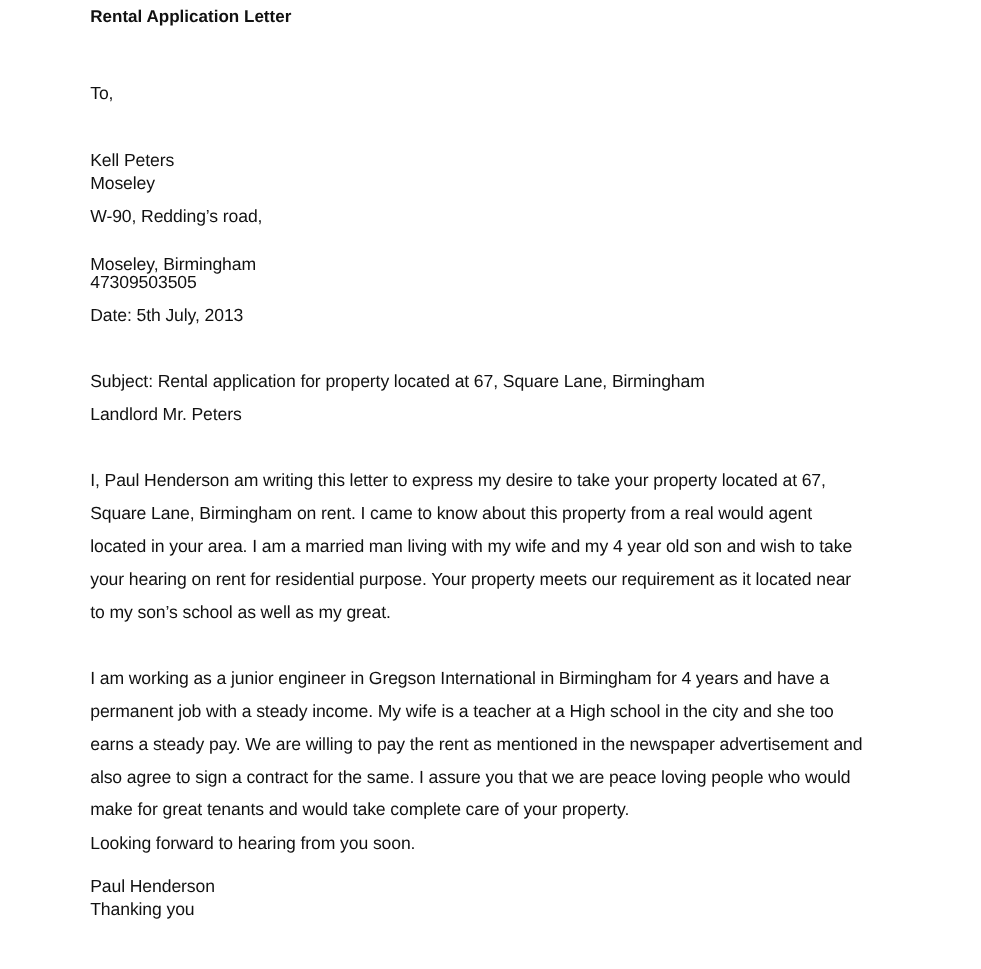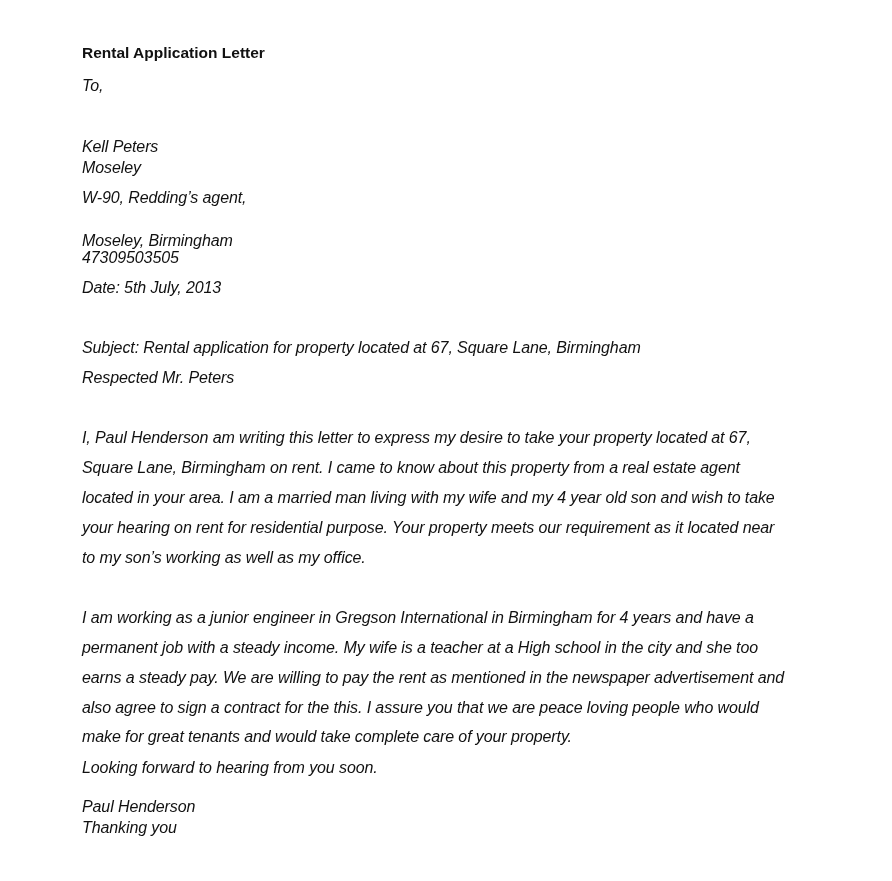--- a/index.html
+++ b/index.html
@@ -1,43 +1,43 @@
 <!DOCTYPE html>
 <html><head>
   <meta charset="utf-8">
   <style>
     html, body { margin: 0; padding: 0; background: #ffffff; }
     body { width: 892px; height: 881px; position: relative; overflow: hidden;
       font-family: "Liberation Sans", sans-serif; color: #111; }
-    .title { position: absolute; left: 82px; top: 7px; font-size: 15.5px; font-weight: bold; margin-top: 37px; }
-    .line { position: absolute; left: 82px; font-size: 16px; white-space: nowrap; letter-spacing: -0.1px; font-style: italic; }
+    .title { position: absolute; left: 82px; top: 7px; font-size: 15.5px; font-weight: bold; }
+    .line { position: absolute; left: 82px; font-size: 16px; white-space: nowrap; letter-spacing: -0.1px; }
   </style>
 </head>
 <body>
 
 <div class="title">Rental Application Letter</div>
 <div class="line" style="top:77px">To,</div>
 
 <div class="line" style="top:138px">Kell Peters</div>
 <div class="line" style="top:159px">Moseley</div>
-<div class="line" style="top:189px">W-90, Redding’s agent,</div>
+<div class="line" style="top:189px">W-90, Redding’s road,</div>
 <div class="line" style="top:232px">Moseley, Birmingham</div>
 <div class="line" style="top:249px">47309503505</div>
 <div class="line" style="top:279px">Date: 5th July, 2013</div>
 
 <div class="line" style="top:339px">Subject: Rental application for property located at 67, Square Lane, Birmingham</div>
-<div class="line" style="top:369px">Respected Mr. Peters</div>
+<div class="line" style="top:369px">Landlord Mr. Peters</div>
 
 <div class="line" style="top:429px">I, Paul Henderson am writing this letter to express my desire to take your property located at 67,</div>
-<div class="line" style="top:459px">Square Lane,  Birmingham on rent. I came to know about this property from a real estate agent</div>
+<div class="line" style="top:459px">Square Lane,  Birmingham on rent. I came to know about this property from a real would agent</div>
 <div class="line" style="top:489px">located in your area. I am a married man living with my wife and my 4 year old son and wish to take</div>
 <div class="line" style="top:519px">your hearing on rent for residential purpose. Your property meets our requirement as it located near</div>
-<div class="line" style="top:549px">to my son’s working as well as my office.</div>
+<div class="line" style="top:549px">to my son’s school as well as my great.</div>
 
 <div class="line" style="top:609px">I am working as a junior engineer in Gregson International in Birmingham for 4 years and have a</div>
 <div class="line" style="top:639px">permanent job with a steady income. My wife is a teacher at a High school in the city and she too</div>
 <div class="line" style="top:669px">earns a steady pay. We are willing to pay the rent as mentioned in the newspaper advertisement and</div>
-<div class="line" style="top:699px">also agree to sign a contract for the this. I assure you that we are peace loving people who would</div>
+<div class="line" style="top:699px">also agree to sign a contract for the same. I assure you that we are peace loving people who would</div>
 <div class="line" style="top:728px">make for great tenants and would take complete care of your property.</div>
 <div class="line" style="top:759px">Looking forward to hearing from you soon.</div>
 
 <div class="line" style="top:819px">Thanking you</div>
 <div class="line" style="top:798px">Paul Henderson</div>
 
 </body></html>

